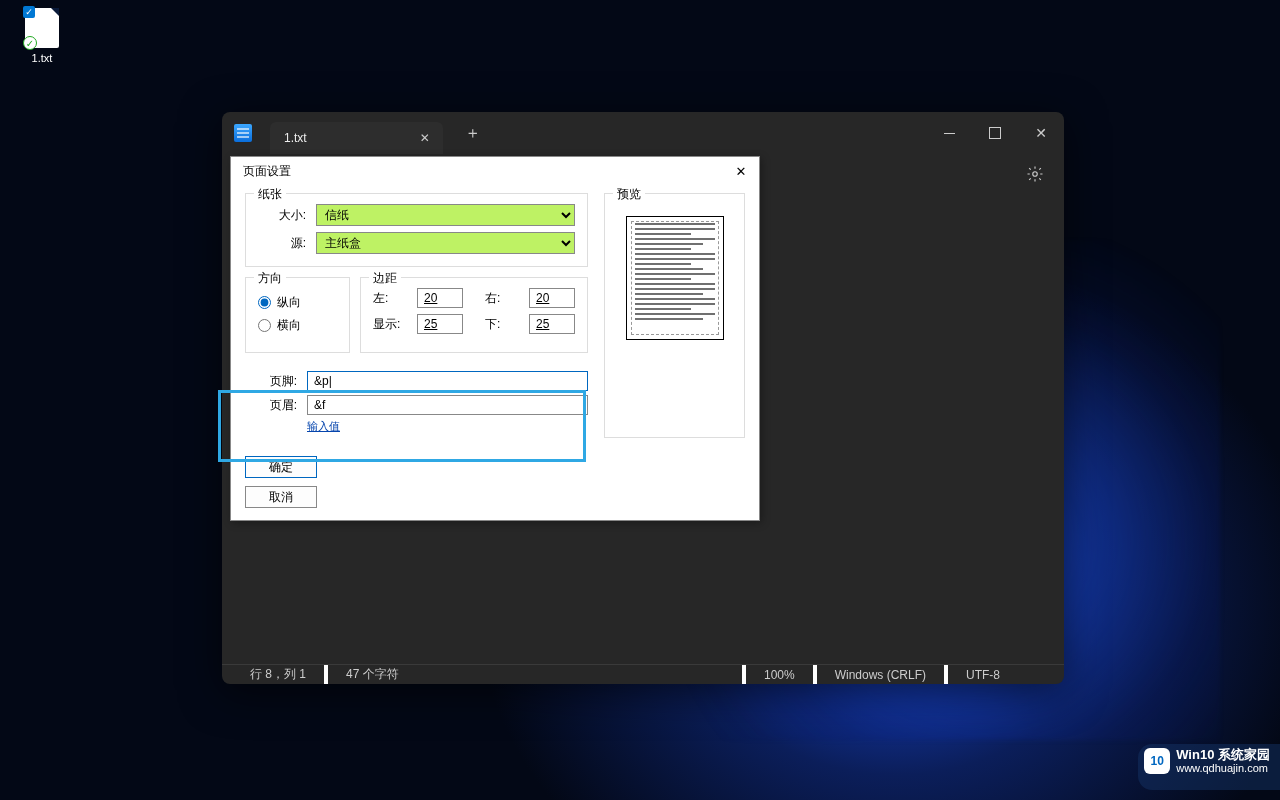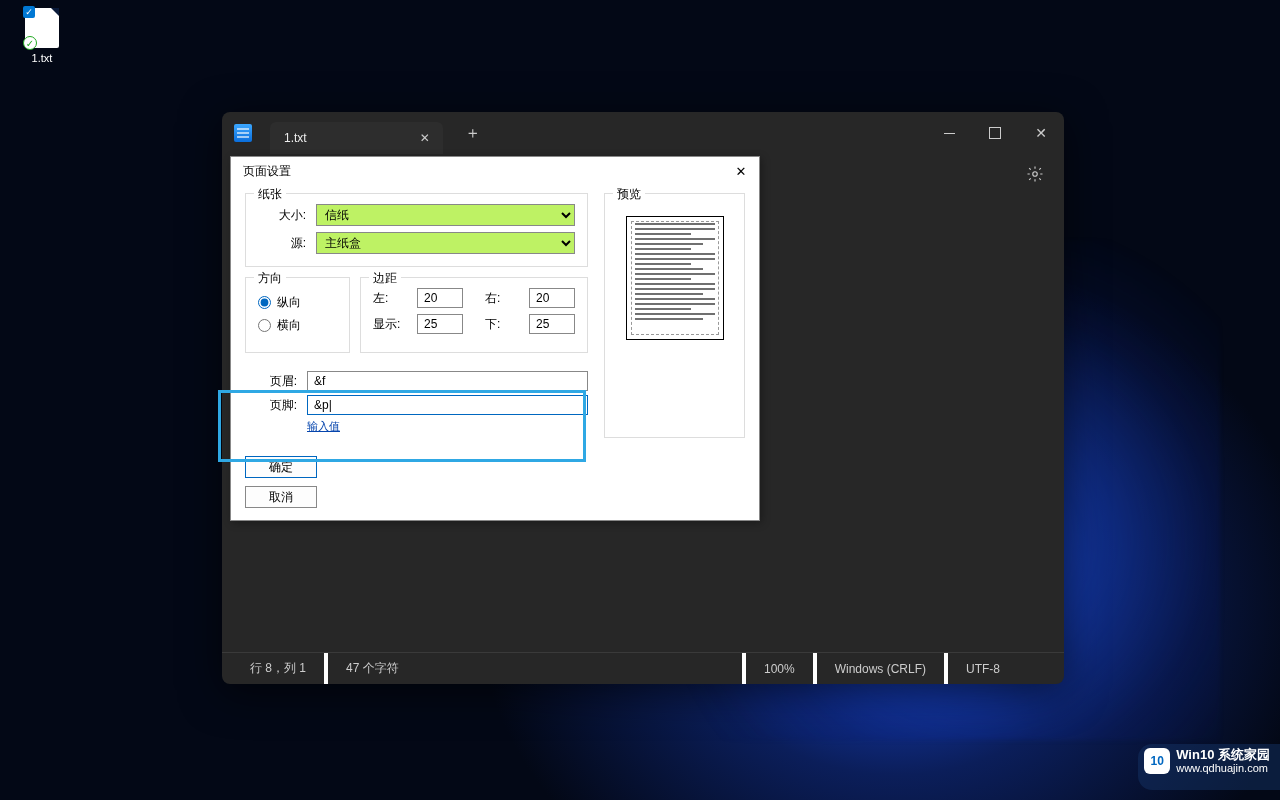--- a/index.html
+++ b/index.html
@@ -21,21 +21,21 @@
 .new-tab { color:#ccc; font-size:16px; margin-left:18px; cursor:pointer; width:24px; text-align:center; }
 .win-ctrls { margin-left:auto; display:flex; }
 .win-ctrls div { width:46px; height:42px; display:flex; align-items:center; justify-content:center; color:#ccc; cursor:pointer; }
 .win-min::before { content:""; width:11px; height:1px; background:#ccc; }
 .win-max::before { content:""; width:10px; height:10px; border:1px solid #ccc; }
 .win-close { font-size:14px; }
 .toolbar { height:40px; display:flex; align-items:center; justify-content:flex-end; padding-right:20px; }
 .gear-icon { width:18px; height:18px; cursor:pointer; }
 .gear-icon svg { stroke:#ccc; fill:none; stroke-width:1.5; }
 .editor { flex:1; background:#272727; }
-.statusbar { height:32px; display:flex; align-items:center; color:#ccc; font-size:12px; border-top:1px solid #3a3a3a; }
+.statusbar { height:20px; display:flex; align-items:center; color:#ccc; font-size:12px; border-top:1px solid #3a3a3a; }
 .sb-cell { padding:0 18px; border-left:4px solid #ffffff; height:100%; display:flex; align-items:center; }
 .sb-cell:first-child { border:none; margin-left:10px; }
 .sb-spacer { flex:1; }
 
 .dialog { position:absolute; left:230px; top:156px; width:530px; background:#fff; border:1px solid #888; box-shadow:2px 2px 8px rgba(0,0,0,0.3); font-size:12px; color:#000; }
 .dlg-titlebar { height:28px; display:flex; align-items:center; padding:0 8px 0 12px; }
 .dlg-title { flex:1; }
 .dlg-close { width:20px; height:20px; display:flex; align-items:center; justify-content:center; cursor:pointer; font-size:13px; }
 .dlg-body { padding:8px 14px 12px; display:flex; gap:16px; }
 .dlg-left { flex:1; display:flex; flex-direction:column; gap:10px; }
@@ -44,21 +44,21 @@
 .row { display:flex; align-items:center; gap:10px; margin-bottom:6px; }
 .row:last-child { margin-bottom:0; }
 .lbl { width:48px;text-align:right; }
 .lbl-sm { width:34px; }
 select { flex:1; height:22px; border:1px solid #888; background:#bef264; font-size:12px; padding-left:4px; }
 .two-fs { display:flex; gap:10px; }
 .fs-ori { width:105px; }
 .fs-marg { flex:1; }
 .radio-row { display:flex; align-items:center; gap:6px; margin:6px 0; }
 input[type=radio] { accent-color:#0067c0; }
-.num-in { width:46px; height:20px; border:1px solid #888; text-align:left; padding-left:6px; font-size:12px; }
+.num-in { width:46px; height:20px; border:1px solid #888; text-align:left; padding-left:6px; font-size:12px;text-decoration:underline; }
 .hf-row { display:flex; align-items:center; gap:10px; margin:4px 0; }
 .hf-row .lbl { width:52px; }
 .hf-row input[type=text] { flex:1; height:20px; border:1px solid #888; padding-left:6px; font-size:12px; }
 .link { color:#0645ad; text-decoration:underline; font-size:11px; margin-left:62px; }
 .highlight-box { position:absolute; border:3px solid #2fa8e4; pointer-events:none; }
 .dlg-right { width:160px; }
 .dlg-right .fieldset { height:245px; }
 .preview-page { width:98px; height:124px; border:1px solid #000; margin:12px auto 0; padding:6px 8px; position:relative; background:#fff; }
 .preview-page::before { content:""; position:absolute; inset:4px; border:1px dashed #999; }
 .preview-lines { position:relative; }
@@ -161,26 +161,26 @@
           <div class="row">
             <span class="lbl-sm">显示:</span>
             <input class="num-in" value="25" style="">
             <span class="lbl-sm" style="margin-left:12px">下:</span>
             <input class="num-in" value="25" style="">
           </div>
         </div>
       </div>
       <div style="position:relative; padding:4px 0 2px;">
         <div class="hf-row">
+          <span class="lbl">页脚:</span>
+          <input type="text" style="border-color: rgb(0, 103, 192);" value="&amp;p|">
+        </div>
+        <div class="hf-row">
           <span class="lbl">页眉:</span>
           <input type="text" value="&amp;f" style="">
-        </div>
-        <div class="hf-row">
-          <span class="lbl">页脚:</span>
-          <input type="text" style="border-color: rgb(0, 103, 192);" value="&amp;p|">
         </div>
         <a class="link" href="#">输入值</a>
       </div>
     </div>
     <div class="dlg-right">
       <div class="fieldset">
         <span class="legend">预览</span>
         <div class="preview-page">
           <div class="preview-lines">
             <div></div>

